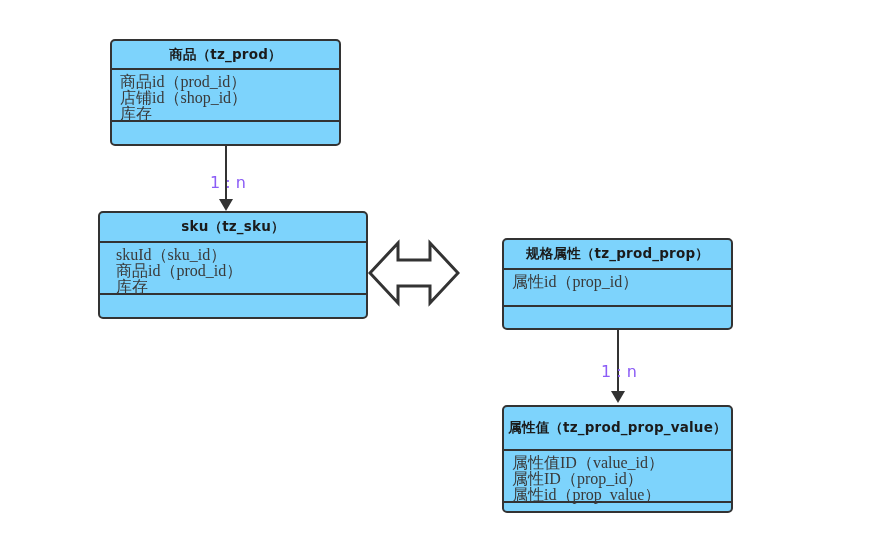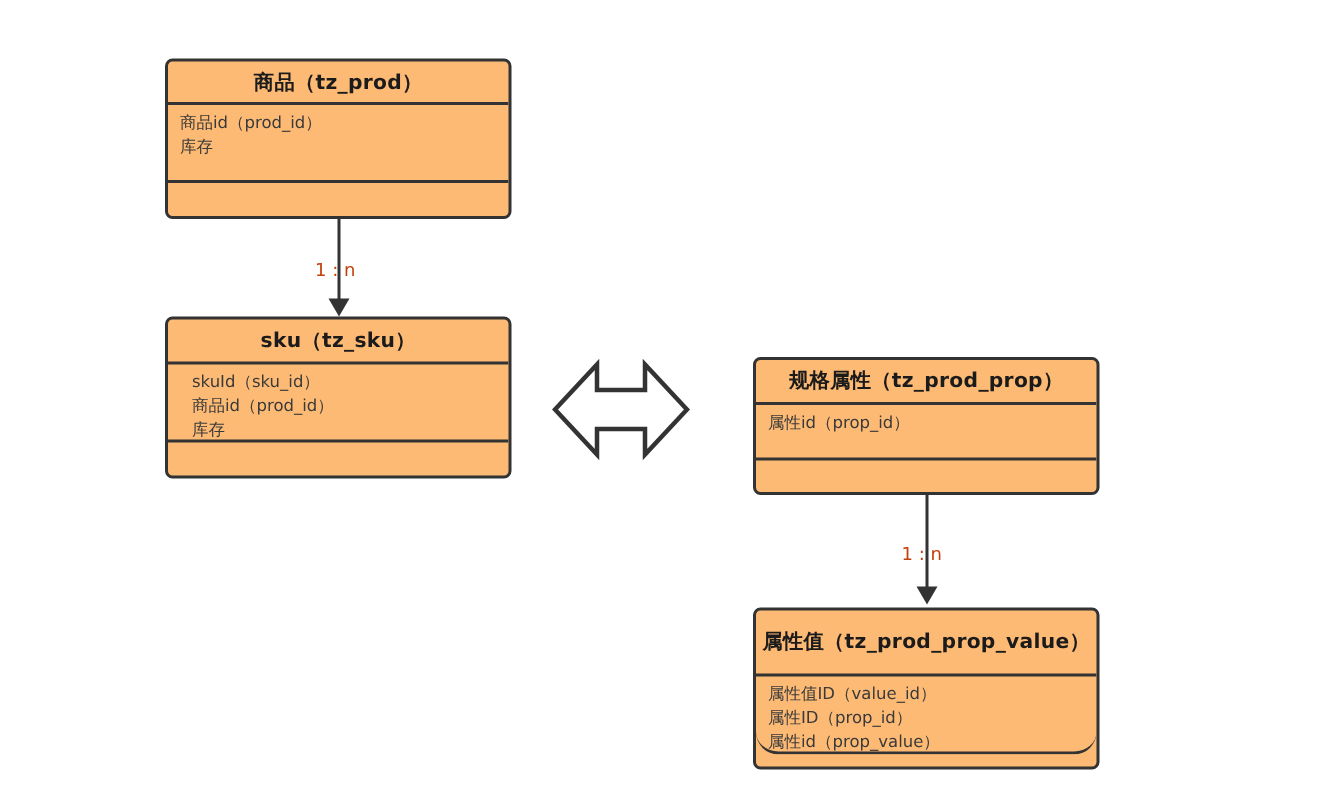--- a/index.html
+++ b/index.html
@@ -21,21 +21,21 @@
     width: 884px;
     height: 539px;
   }
 
   
   .entity {
     position: absolute;
     box-sizing: border-box;
     border: 2px solid #333333;
     border-radius: 5px;
-    background: #fdba74;
+    background: #7dd3fc;
     overflow: hidden;
   }
   .entity-header {
     box-sizing: border-box;
     width: 100%;
     text-align: center;
     font-weight: bold;
     font-size: 13.5px;
     color: #1b1b1b;
     border-bottom: 2px solid #333333;
@@ -45,24 +45,25 @@
     letter-spacing: 0.2px;
     white-space: nowrap;
   }
   .entity-attrs {
     box-sizing: border-box;
     width: 100%;
     padding: 4px 8px 3px 8px;
     border-bottom: 2px solid #333333;
   }
   .attr-row {
-    font-size: 11px;
+    font-size: 16px;
     line-height: 16px;
     color: #3a3a3a;
     white-space: nowrap;
+    font-family: Liberation Serif, serif;
   }
   .entity-footer {
     box-sizing: border-box;
     width: 100%;
     flex: 1 1 auto;
   }
 
   
   .connector {
     position: absolute;
@@ -78,51 +79,52 @@
     position: absolute;
     width: 0;
     height: 0;
     border-left: 7px solid transparent;
     border-right: 7px solid transparent;
     border-top: 12px solid #333333;
     left: -6px;
   }
   .conn-label {
     position: absolute;
-    font-size: 12px;
-    color: #c2410c;
+    font-size: 16px;
+    color: #8b5cf6;
     white-space: nowrap;
   }
 
   
   .double-arrow {
     position: absolute;
   }
 </style>
 </head>
 <body>
 
 <div id="canvas">
 
   <div class="entity" style="left:110px; top:39px; width:231px; height:107px;">
     <div class="entity-header" style="height:29px;">商品（tz_prod）</div>
     <div class="entity-attrs" style="height:52px;">
       <div class="attr-row">商品id（prod_id）</div>
+      <div class="attr-row">店铺id（shop_id）</div>
       <div class="attr-row">库存</div>
     </div>
     <div class="entity-footer"></div>
   </div>
 
   <div class="connector" style="left:225px; top:146px; width:2px; height:66px;">
     <div class="conn-line" style="height:54px;"></div>
     <div class="conn-head" style="top:53px;"></div>
   </div>
   <div class="conn-label" style="left:210px; top:173px;">1 : n</div>
 
-  <div class="entity" style="left:110px; top:211px; width:231px; height:108px;">
+  <div class="entity" style="left:98px; top:211px; width:270px; height:108px;">
     <div class="entity-header" style="height:30px;">sku（tz_sku）</div>
     <div class="entity-attrs" style="height:52px;padding-left:16px;">
       <div class="attr-row">skuId（sku_id）</div>
       <div class="attr-row">商品id（prod_id）</div>
       <div class="attr-row">库存</div>
     </div>
     <div class="entity-footer"></div>
   </div>
 
   <div class="double-arrow" style="left:368px; top:238px; width:92px; height:70px;">
@@ -140,21 +142,21 @@
   </div>
 
   <div class="connector" style="left:617px; top:330px; width:2px; height:76px;">
     <div class="conn-line" style="height:62px;"></div>
     <div class="conn-head" style="top:61px;"></div>
   </div>
   <div class="conn-label" style="left:601px; top:362px;">1 : n</div>
 
   <div class="entity" style="left:502px; top:405px; width:231px; height:108px;">
     <div class="entity-header" style="height:44px;">属性值（tz_prod_prop_value）</div>
-    <div class="entity-attrs" style="height:52px;border-radius:15px;">
+    <div class="entity-attrs" style="height:52px;">
       <div class="attr-row">属性值ID（value_id）</div>
       <div class="attr-row">属性ID（prop_id）</div>
       <div class="attr-row">属性id（prop_value）</div>
     </div>
     <div class="entity-footer"></div>
   </div>
 
 </div>
 
 </body></html>

